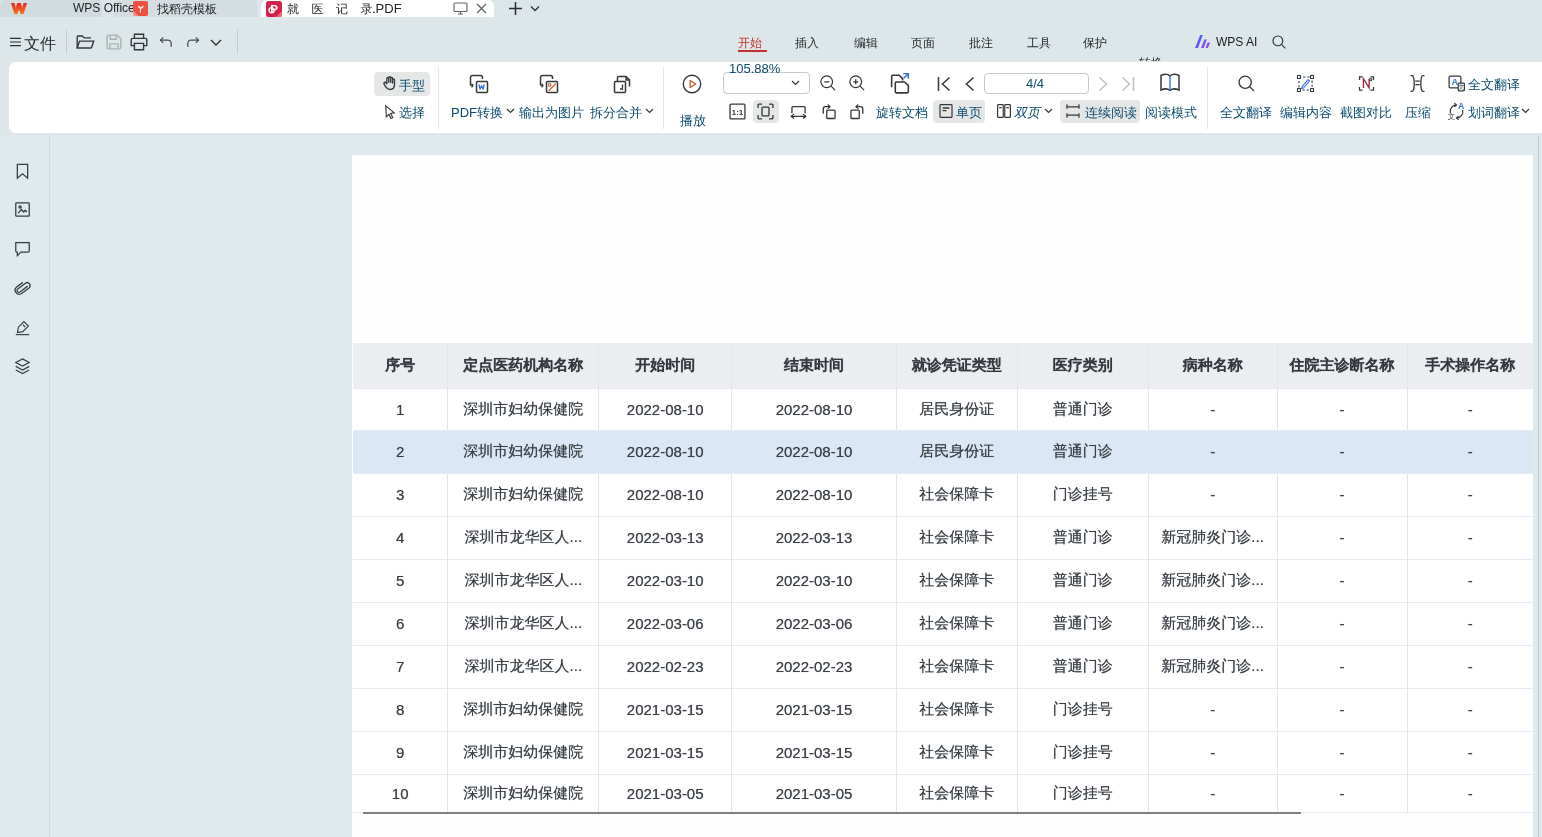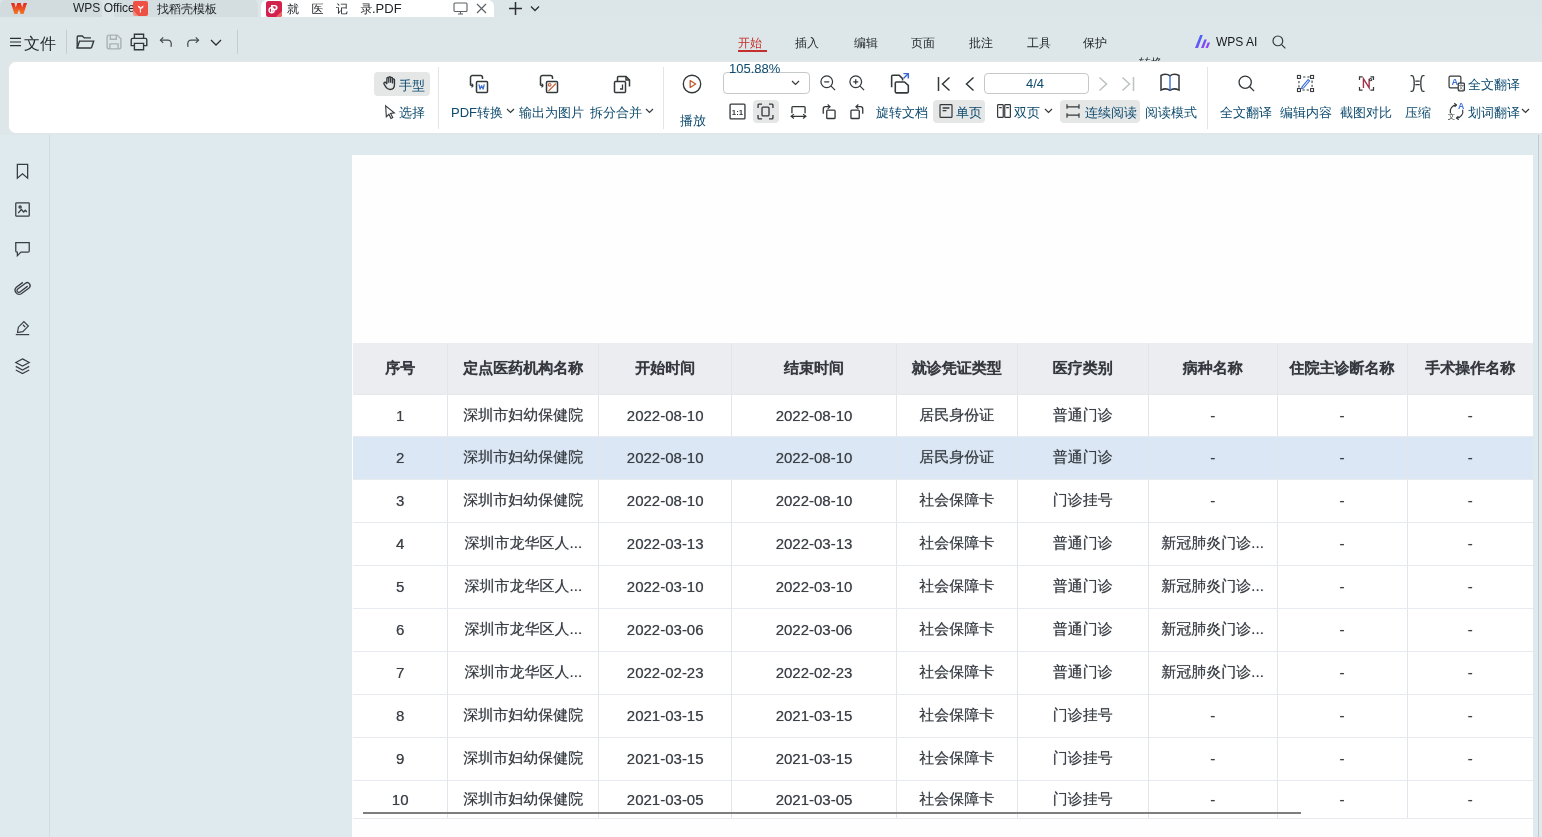--- a/index.html
+++ b/index.html
@@ -184,21 +184,21 @@
   <svg class="abs" style="left:937px;top:102px;" width="18" height="18" viewBox="0 0 24 24" fill="none" stroke="#33383b" stroke-width="1.6">
     <rect x="4" y="3.5" width="16" height="17" rx="1"></rect>
     <path d="M7.5 8h9M7.5 11.5h5" stroke-width="1.8"></path>
   </svg>
   <span class="btxt" style="left:956px;top:104px;">单页</span>
   <svg class="abs" style="left:995px;top:102px;" width="18" height="18" viewBox="0 0 24 24" fill="none" stroke="#33383b" stroke-width="1.6">
     <rect x="3.5" y="3.5" width="7.5" height="17" rx="1"></rect>
     <rect x="13" y="3.5" width="7.5" height="17" rx="1"></rect>
     <path d="M5.5 7.5h3.5M15 7.5h3.5" stroke-width="1.4"></path>
   </svg>
-  <span class="btxt" style="left:1014px;top:104px;">双页</span>
+  <span class="btxt" style="left:1014px;top:104px;font-style:italic;">双页</span>
   <svg class="abs" style="left:1044px;top:108px;" width="9" height="6" viewBox="0 0 9 6" fill="none" stroke="#33383b" stroke-width="1.2">
         <path d="M1 1l3.5 3.5L8 1"></path>
       </svg>
   <div class="greybg" style="left:1060px;top:100px;width:80px;height:23px;"></div>
   <svg class="abs" style="left:1064px;top:102px;" width="18" height="18" viewBox="0 0 24 24" fill="none" stroke="#33383b" stroke-width="1.6">
     <path d="M4 3v6M4 6.5h16M20 3v6M4 21v-6M4 17.5h16M20 21v-6"></path>
   </svg>
   <span class="btxt" style="left:1085px;top:104px;">连续阅读</span>
   <span class="btxt" style="left:1145px;top:104px;">阅读模式</span>
   <div class="vsep" style="left:1207px;top:67px;height:62px;"></div>
@@ -283,21 +283,21 @@
           <col style="width:151px">
           <col style="width:133px">
           <col style="width:165px">
           <col style="width:121px">
           <col style="width:131px">
           <col style="width:129px">
           <col style="width:130px">
           <col style="width:126px">
         </colgroup>
       <tbody>
-          <tr class="hd" style="height:51px;">
+          <tr class="hd" style="height:45px;">
             <td>序号</td>
             <td>定点医药机构名称</td>
             <td>开始时间</td>
             <td>结束时间</td>
             <td>就诊凭证类型</td>
             <td>医疗类别</td>
             <td>病种名称</td>
             <td>住院主诊断名称</td>
             <td>手术操作名称</td>
           </tr>

